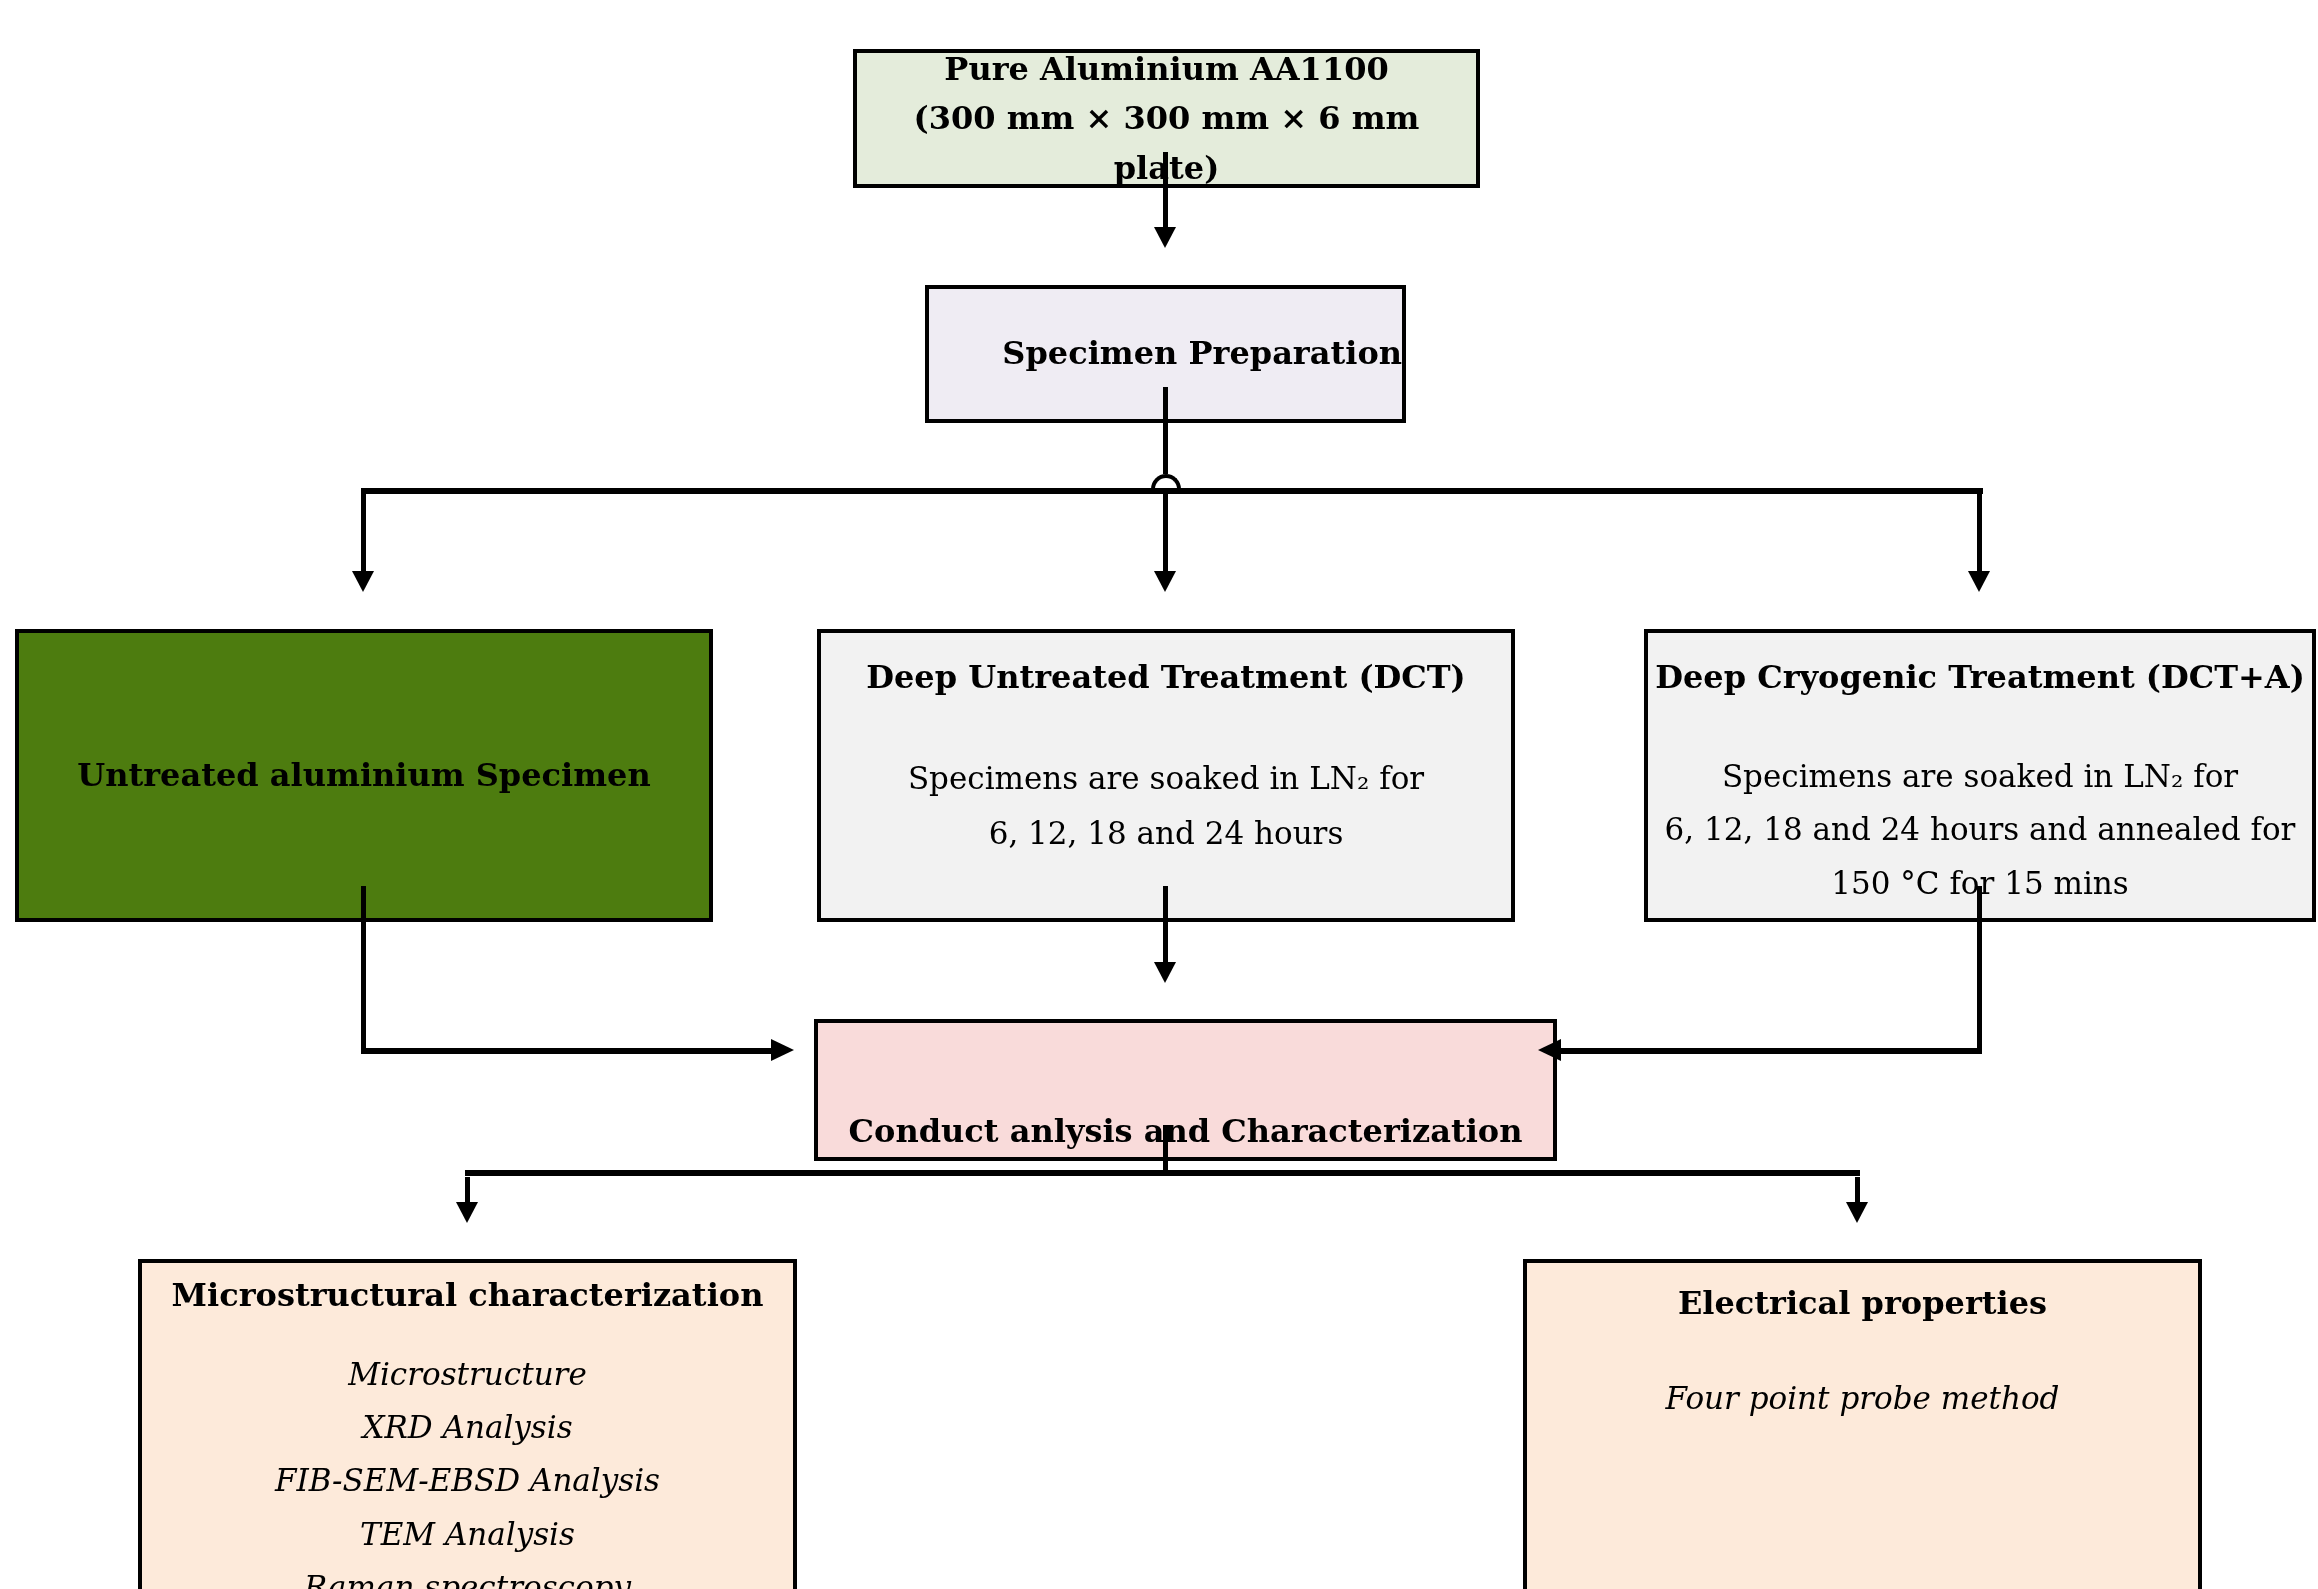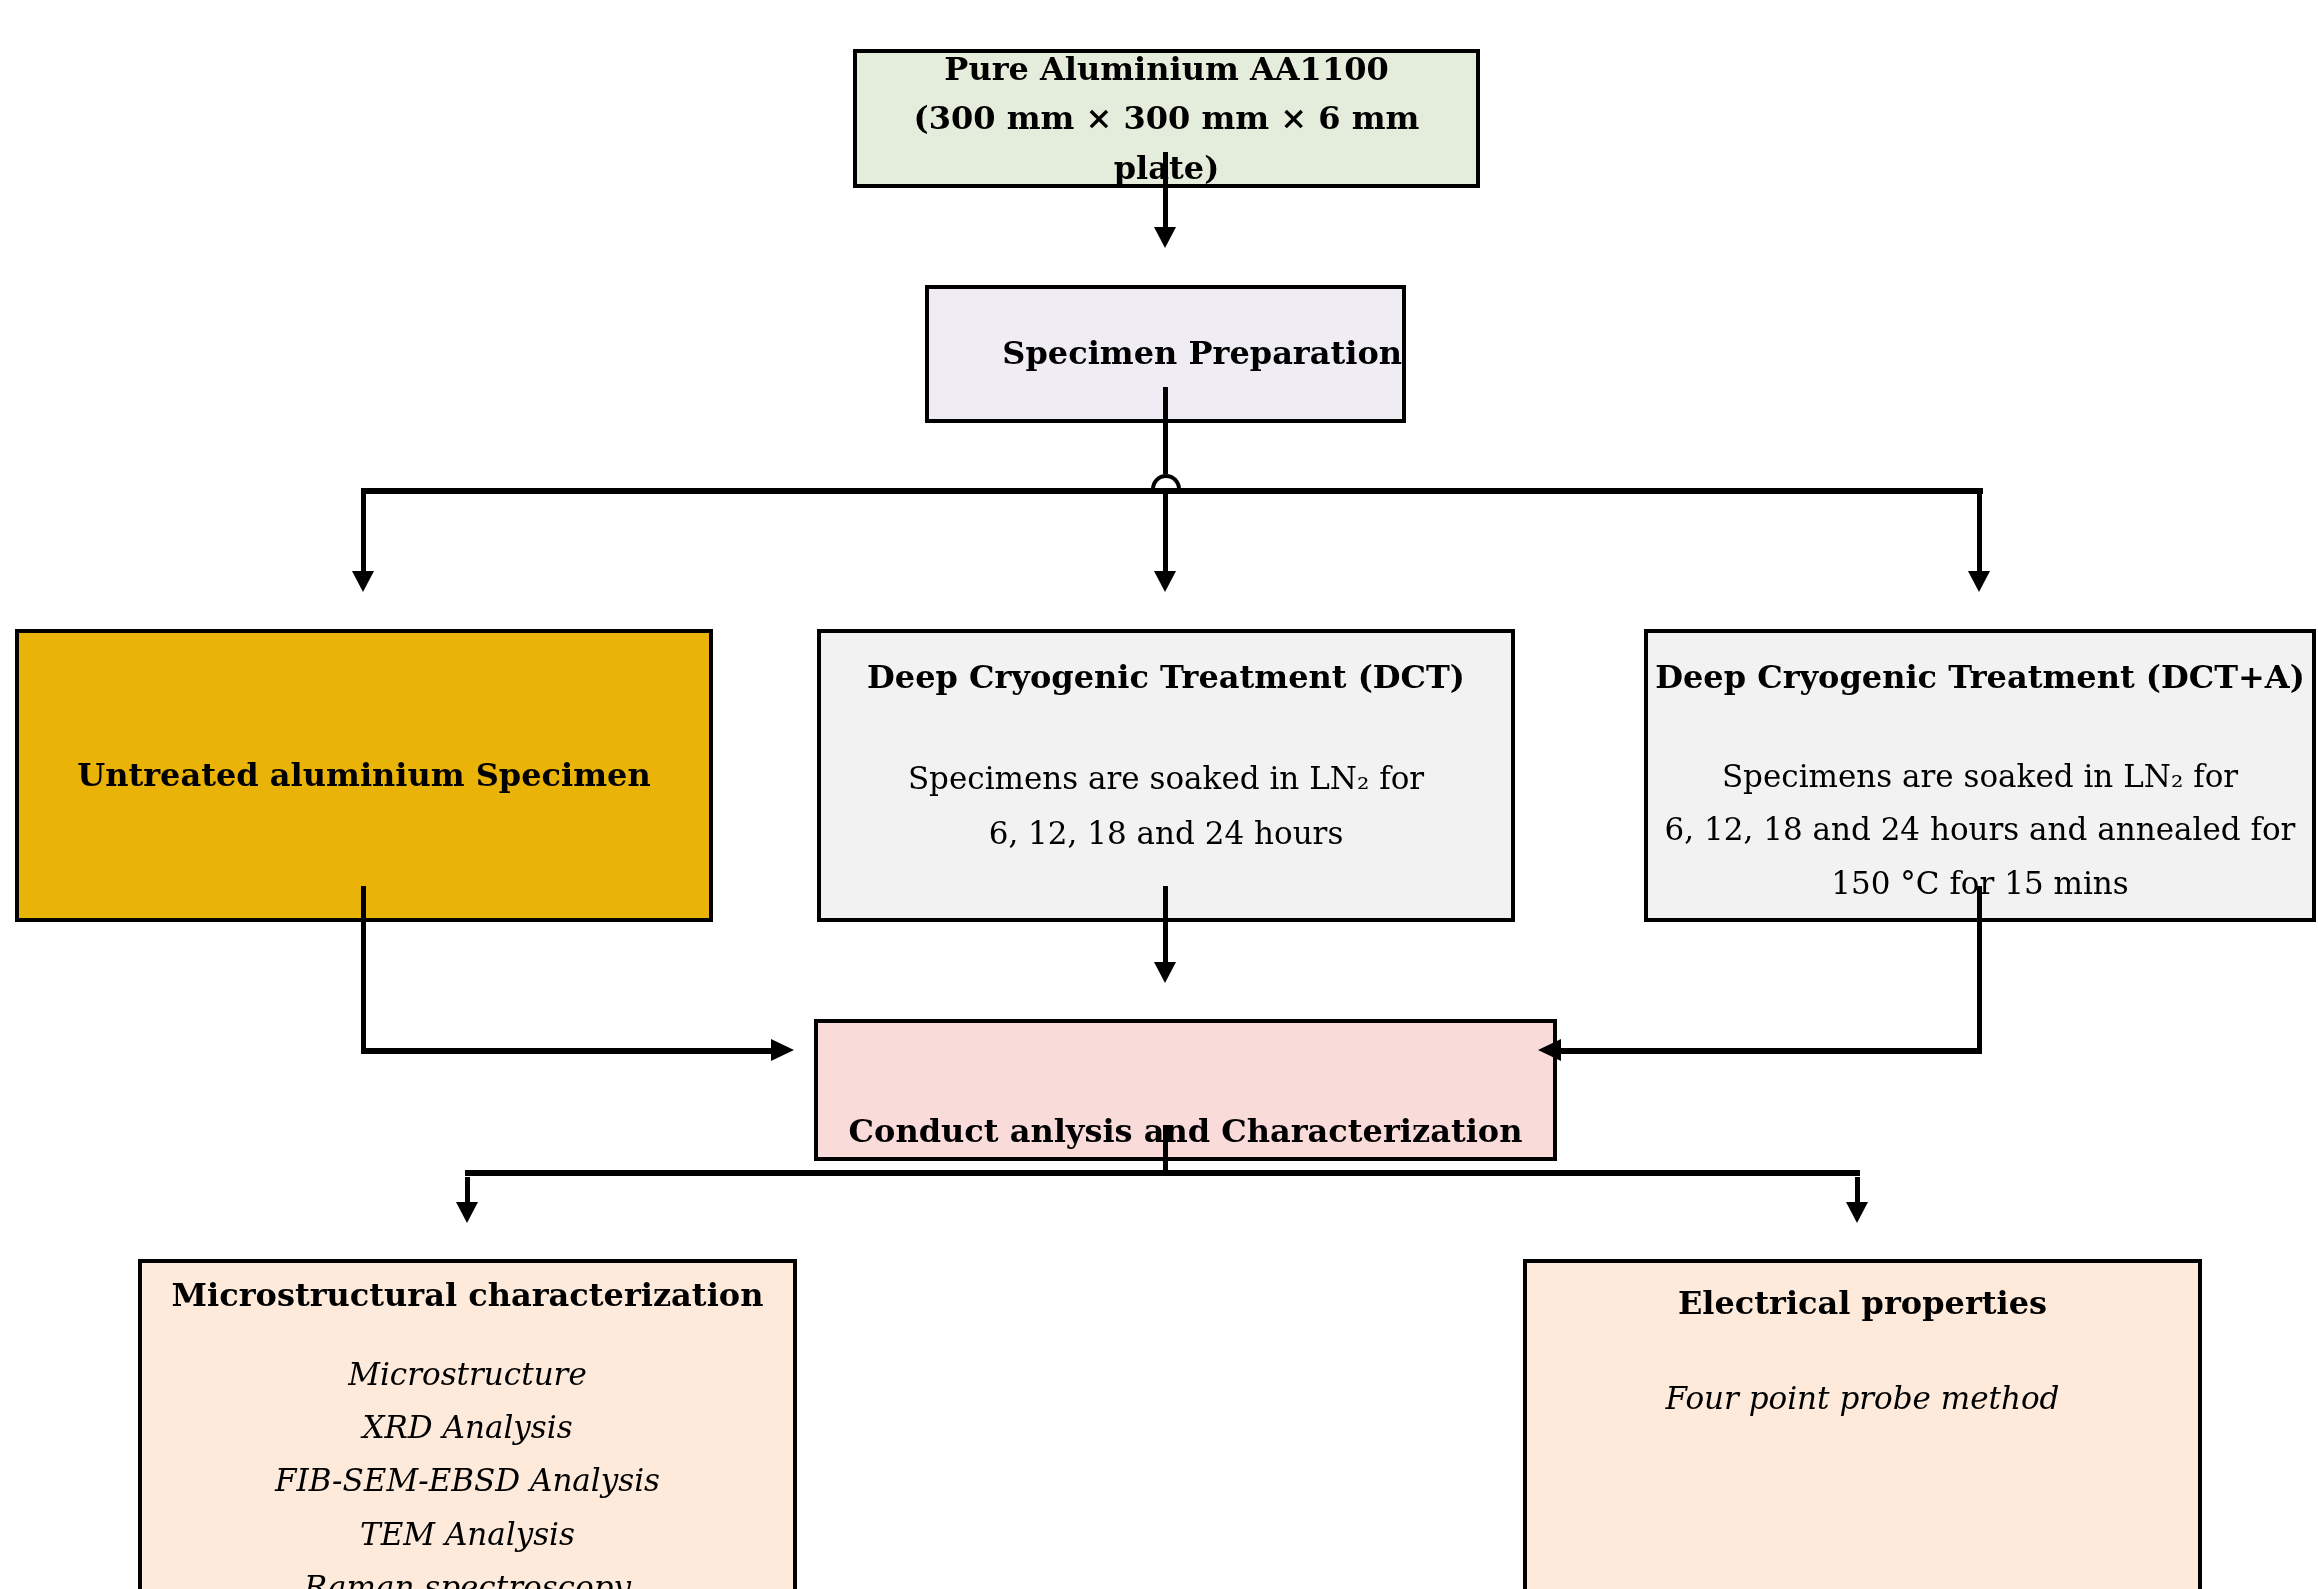--- a/index.html
+++ b/index.html
@@ -74,26 +74,26 @@
 
   <div class="box center-v" style="left: 853px; top: 13.4px; width: 627px; height: 139px; background-color: rgb(228, 236, 219);">
     <div class="title">Pure Aluminium AA1100
 (300 mm × 300 mm × 6 mm plate)</div>
   </div>
 
   <div class="box center-v" style="left: 925px; top: 249px; width: 481px; height: 138px; background-color: rgb(239, 236, 243); align-items: flex-end;">
     <div class="title nowrap">Specimen Preparation</div>
   </div>
 
-  <div class="box center-v" style="left: 15px; top: 593px; width: 698px; height: 293px; background-color: #eab308;">
+  <div class="box center-v" style="left: 15px; top: 593px; width: 698px; height: 293px; background-color: #4d7c0f;">
     <div class="title nowrap">Untreated aluminium Specimen</div>
   </div>
 
   <div class="box" style="left: 817px; top: 593px; width: 698px; height: 293px; padding-top: 20.3px; background-color: rgb(242, 242, 242);">
-    <div class="title nowrap">Deep Cryogenic Treatment (DCT)</div>
+    <div class="title nowrap">Deep Untreated Treatment (DCT)</div>
     <div class="body-text" style="margin-top:48px;">Specimens are soaked in LN₂ for
 6, 12, 18 and 24 hours</div>
   </div>
 
   <div class="box" style="left: 1644px; top: 593px; width: 672px; height: 293px; padding-top: 20.3px; background-color: rgb(242, 242, 242);">
     <div class="title nowrap">Deep Cryogenic Treatment (DCT+A)</div>
     <div class="body-text" style="margin-top:47px;line-height:1.72;">Specimens are soaked in LN₂ for
 6, 12, 18 and 24 hours and annealed for
 150 °C for 15 mins</div>
   </div>

